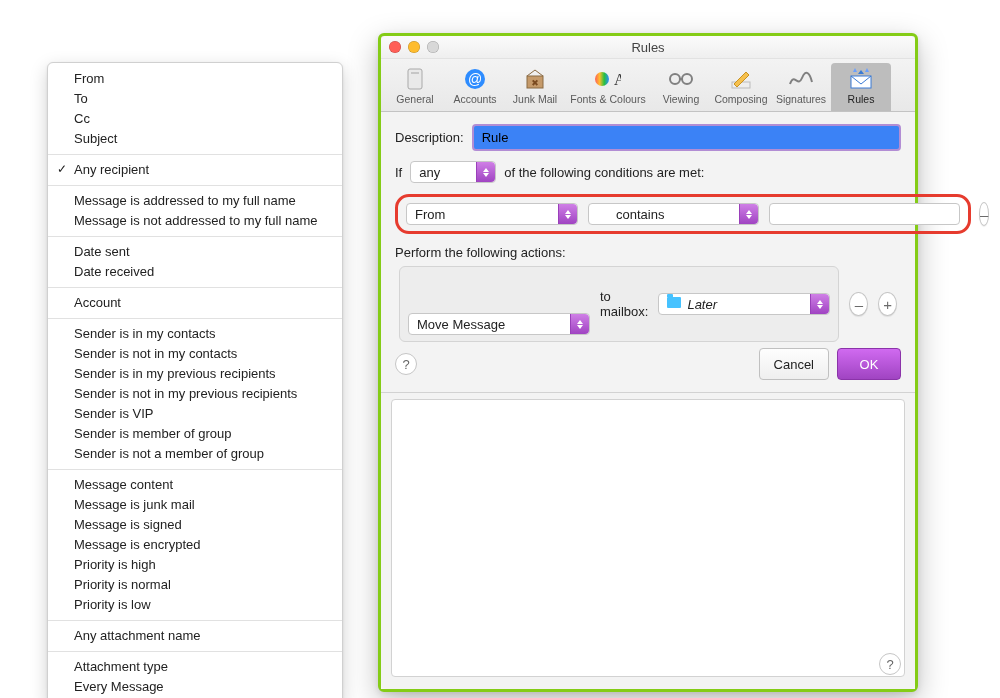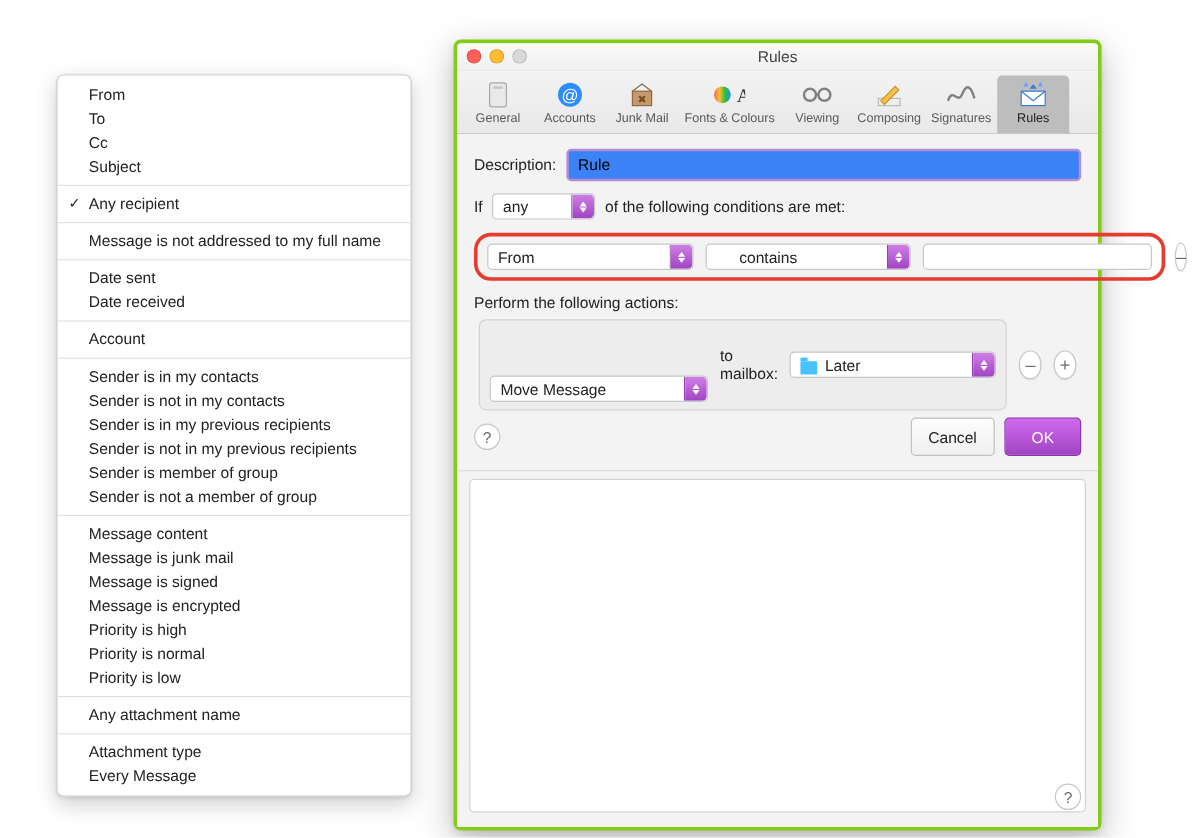--- a/index.html
+++ b/index.html
@@ -158,21 +158,21 @@
   }
 
   .actions-row { display:flex; align-items:center; gap:10px; margin:0 4px 6px 4px;}
   .act-box {
     flex:1;
     border:1px solid #d4d4d4; border-radius:6px; background:#ededed;
     padding:6px 8px;
     display:flex; align-items:center; gap:10px;
   }
   .folder-chip {
-    display:inline-flex; align-items:flex-end; gap:6px;
+    display:inline-flex; align-items:flex-start; gap:6px;font-style:italic;
   }
   .folder-icon { width:14px; height:11px; background:#46c2ff; border-radius:1px; position:relative;}
   .folder-icon::before { content:""; position:absolute; left:0; top:-3px; width:6px; height:3px; background:#46c2ff; border-radius:1px 1px 0 0;}
 
   .footer-row {
     display:flex; align-items:center; gap:8px; margin-top:6px;
   }
   .help-btn {
     width:20px; height:20px; border-radius:50%; border:1px solid #c6c6c6; background:#fff;
     display:flex; align-items:center; justify-content:center; color:#666; font-size:13px;
@@ -226,20 +226,23 @@
   </div>
   <hr>
   <div class="group">
     <div class="item checked">
         <span>Any recipient</span>
       </div>
   </div>
   <hr>
   <div class="group">
     <div class="item">
+        <span>Message is addressed to my full name</span>
+      </div>
+    <div class="item">
         <span>Message is not addressed to my full name</span>
       </div>
   </div>
   <hr>
   <div class="group">
     <div class="item">
         <span>Date sent</span>
       </div>
     <div class="item">
         <span>Date received</span>
@@ -257,20 +260,23 @@
         <span>Sender is in my contacts</span>
       </div>
     <div class="item">
         <span>Sender is not in my contacts</span>
       </div>
     <div class="item">
         <span>Sender is in my previous recipients</span>
       </div>
     <div class="item">
         <span>Sender is not in my previous recipients</span>
+      </div>
+    <div class="item">
+        <span>Sender is VIP</span>
       </div>
     <div class="item">
         <span>Sender is member of group</span>
       </div>
     <div class="item">
         <span>Sender is not a member of group</span>
       </div>
   </div>
   <hr>
   <div class="group">

